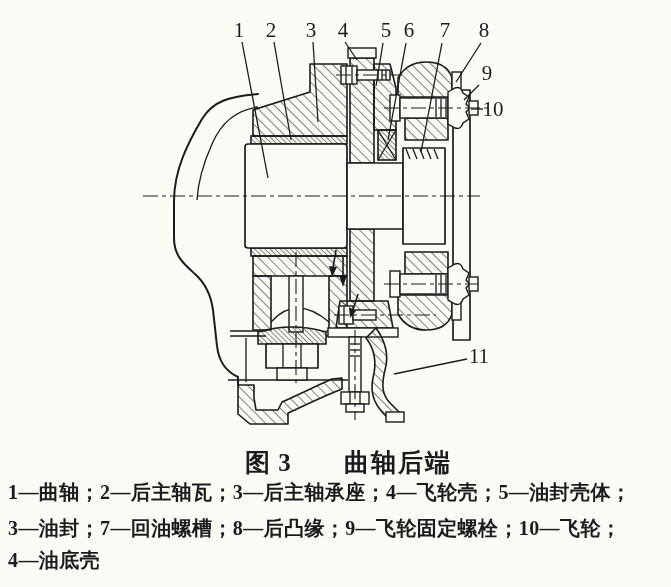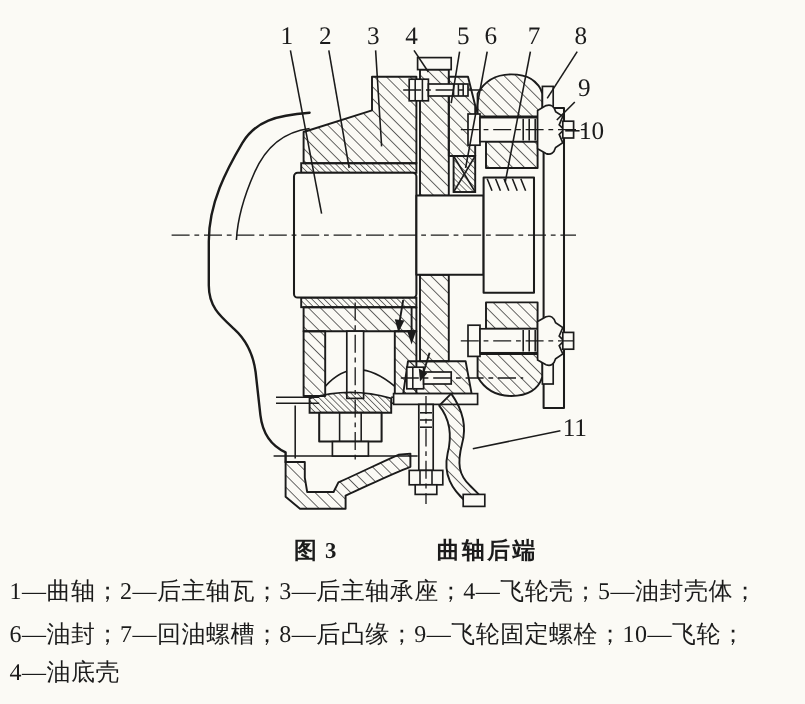--- a/index.html
+++ b/index.html
@@ -13,27 +13,27 @@
   .h{fill:url(#h45);stroke:#1b1b1b;stroke-width:1.6;stroke-linejoin:round;}
   .hd{fill:url(#h45d);stroke:#1b1b1b;stroke-width:1.6;}
   .wh{fill:#fbfaf5;stroke:#1b1b1b;stroke-width:1.7;stroke-linejoin:round;}
   .wh2{fill:#fbfaf5;stroke:#1b1b1b;stroke-width:1.4;}
   .cl{fill:none;stroke:#1b1b1b;stroke-width:1.1;stroke-dasharray:15 4 4 4;}
   .leader{stroke:#1b1b1b;stroke-width:1.3;fill:none;}
   .callout{font:21px "Liberation Serif",serif;fill:#1b1b1b;text-anchor:middle;}
   .arr{stroke:#1b1b1b;stroke-width:1.6;fill:none;}
   .arrh{fill:#1b1b1b;stroke:none;}
   .caption-label,.caption-title{
-    position:absolute;top:446px;font-size:19px;font-weight:bold;
+    position:absolute;top:446px;font-size:25px;font-weight:bold;
     letter-spacing:1px;white-space:nowrap;
   }
   .caption-label{left:245px;}
-  .caption-title{left:344px;letter-spacing:2px;margin-left:20px;}
+  .caption-title{left:344px;letter-spacing:2px;}
   .legend-line{
-    position:absolute;left:8px;font-size:20px;font-weight:400;
+    position:absolute;left:8px;font-size:20px;font-weight:700;
     white-space:nowrap;letter-spacing:0.4px;
   }
   .lg0{top:479px;}
   .lg1{top:515px;}
   .lg2{top:547px;}
 </style>
 </head>
 <body>
 
 <div class="page">
@@ -228,17 +228,17 @@
         <line x1="467" y1="359" x2="394" y2="374" class="leader"></line>
         <text x="479" y="363" class="callout">11</text>
       </g>
   </svg>
 
   <span class="caption-label">图 3</span>
   <span class="caption-title">曲轴后端</span>
 
   <div>
     <div class="legend-line lg0">1—曲轴；2—后主轴瓦；3—后主轴承座；4—飞轮壳；5—油封壳体；</div>
-    <div class="legend-line lg1">6—油封；7—回油螺槽；8—后凸缘；9—飞轮固定螺栓；10—飞轮；</div>
+    <div class="legend-line lg1">3—油封；7—回油螺槽；8—后凸缘；9—飞轮固定螺栓；10—飞轮；</div>
     <div class="legend-line lg2">4—油底壳</div>
   </div>
 
 </div>
 
 </body></html>

